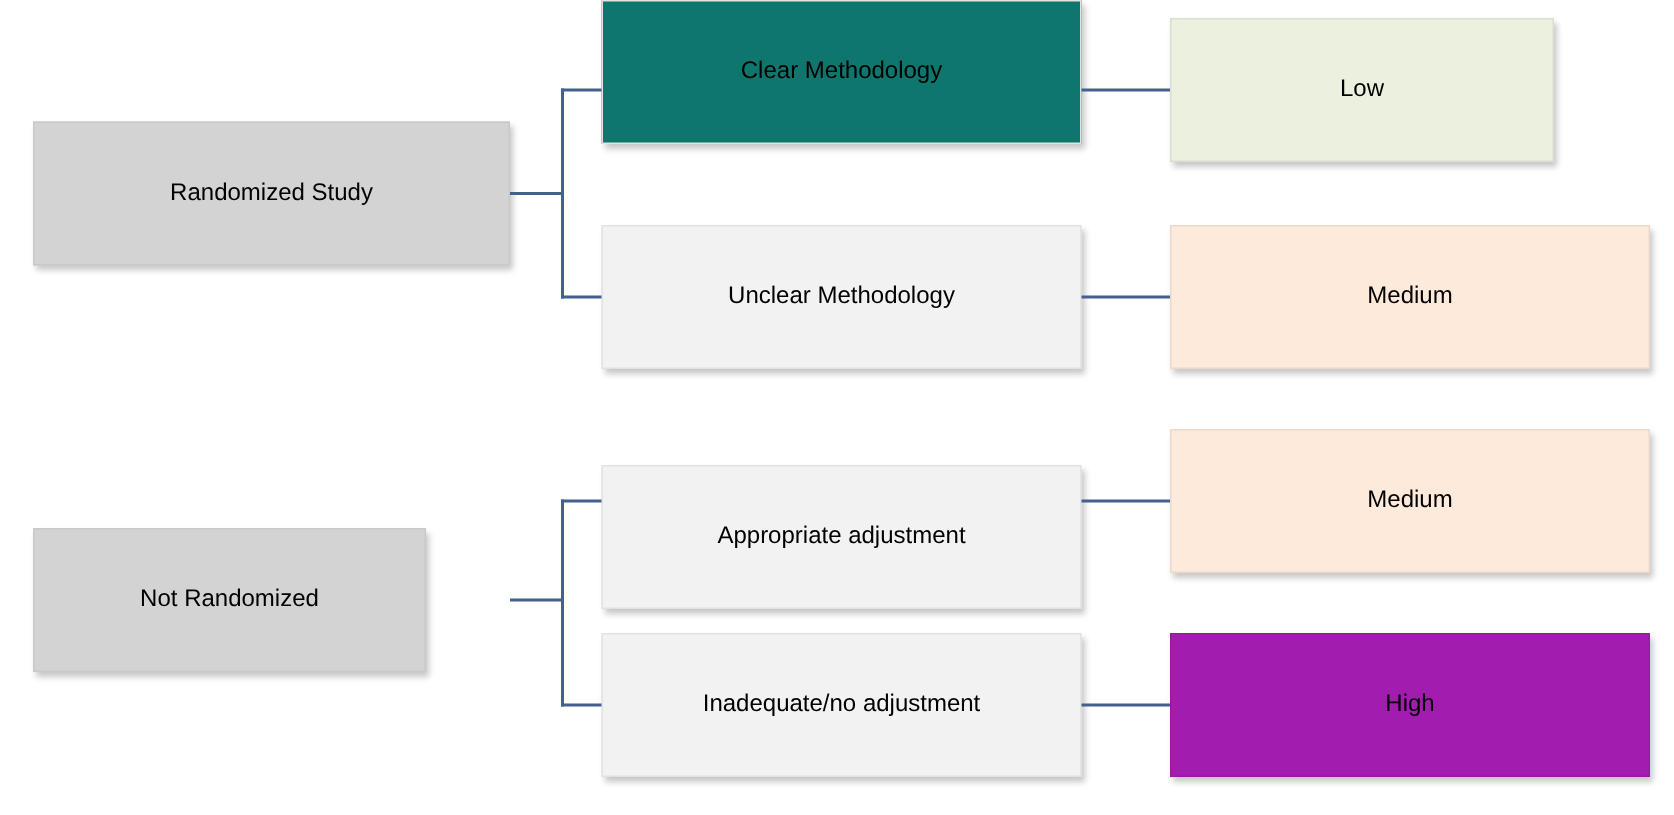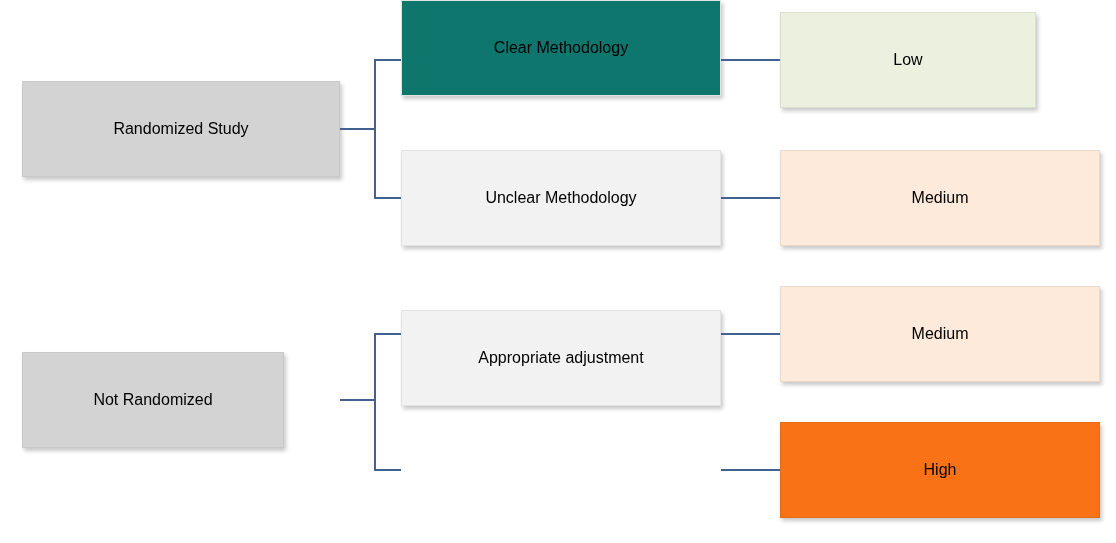--- a/index.html
+++ b/index.html
@@ -47,28 +47,29 @@
   <div class="node node-root" style="left: 22px; top: 81px; width: 318px; height: 96px; background-color: rgb(211, 211, 211); text-align: center;">Randomized Study</div>
 
   <div class="node node-root" style="left: 22px; top: 352px; width: 262px; height: 96px; background-color: rgb(211, 211, 211);">Not Randomized</div>
 
   <div class="node node-condition" style="left: 401px; top: 0; width: 320px; height: 96px; background-color: #0f766e;">Clear Methodology</div>
 
   <div class="node node-condition" style="left: 401px; top: 150px; width: 320px; height: 96px; background-color: rgb(242, 242, 242);">Unclear Methodology</div>
 
   <div class="node node-condition" style="left: 401px; top: 286px; width: 320px; height: 96px; background-color: rgb(242, 242, 242); margin-top: 24px;">Appropriate adjustment</div>
 
+  <div class="node node-condition" style="left: 401px; top: 422px; width: 320px; height: 96px; background-color: rgb(242, 242, 242);">Inadequate/no adjustment</div>
 
   <div class="node node-risk" style="left: 780px; top: 12px; width: 256px; height: 96px; background-color: rgb(235, 241, 222);">Low</div>
 
   <div class="node node-risk" style="left: 780px; top: 150px; width: 320px; height: 96px; background-color: rgb(253, 234, 218);">Medium</div>
 
   <div class="node node-risk" style="left: 780px; top: 286px; width: 320px; height: 96px; background-color: rgb(253, 234, 218);">Medium</div>
 
-  <div class="node node-risk" style="left: 780px; top: 422px; width: 320px; height: 96px; background-color: #f97316;">High</div>
+  <div class="node node-risk" style="left: 780px; top: 422px; width: 320px; height: 96px; background-color: #a21caf;">High</div>
 
   <div class="line" style="left: 340px; top: 128px; width: 34px; height: 2px; background-color: rgb(68, 97, 142);"></div>
   <div class="line" style="left: 374px; top: 59px; width: 2px; height: 140px; background-color: rgb(68, 97, 142);"></div>
   <div class="line" style="left: 374px; top: 59px; width: 27px; height: 2px; background-color: rgb(68, 97, 142);"></div>
   <div class="line" style="left: 374px; top: 197px; width: 27px; height: 2px; background-color: rgb(68, 97, 142);"></div>
 
   <div class="line" style="left: 340px; top: 399px; width: 34px; height: 2px; background-color: rgb(68, 97, 142);"></div>
   <div class="line" style="left: 374px; top: 333px; width: 2px; height: 138px; background-color: rgb(68, 97, 142);"></div>
   <div class="line" style="left: 374px; top: 333px; width: 27px; height: 2px; background-color: rgb(68, 97, 142);"></div>
   <div class="line" style="left: 374px; top: 469px; width: 27px; height: 2px; background-color: rgb(68, 97, 142);"></div>

